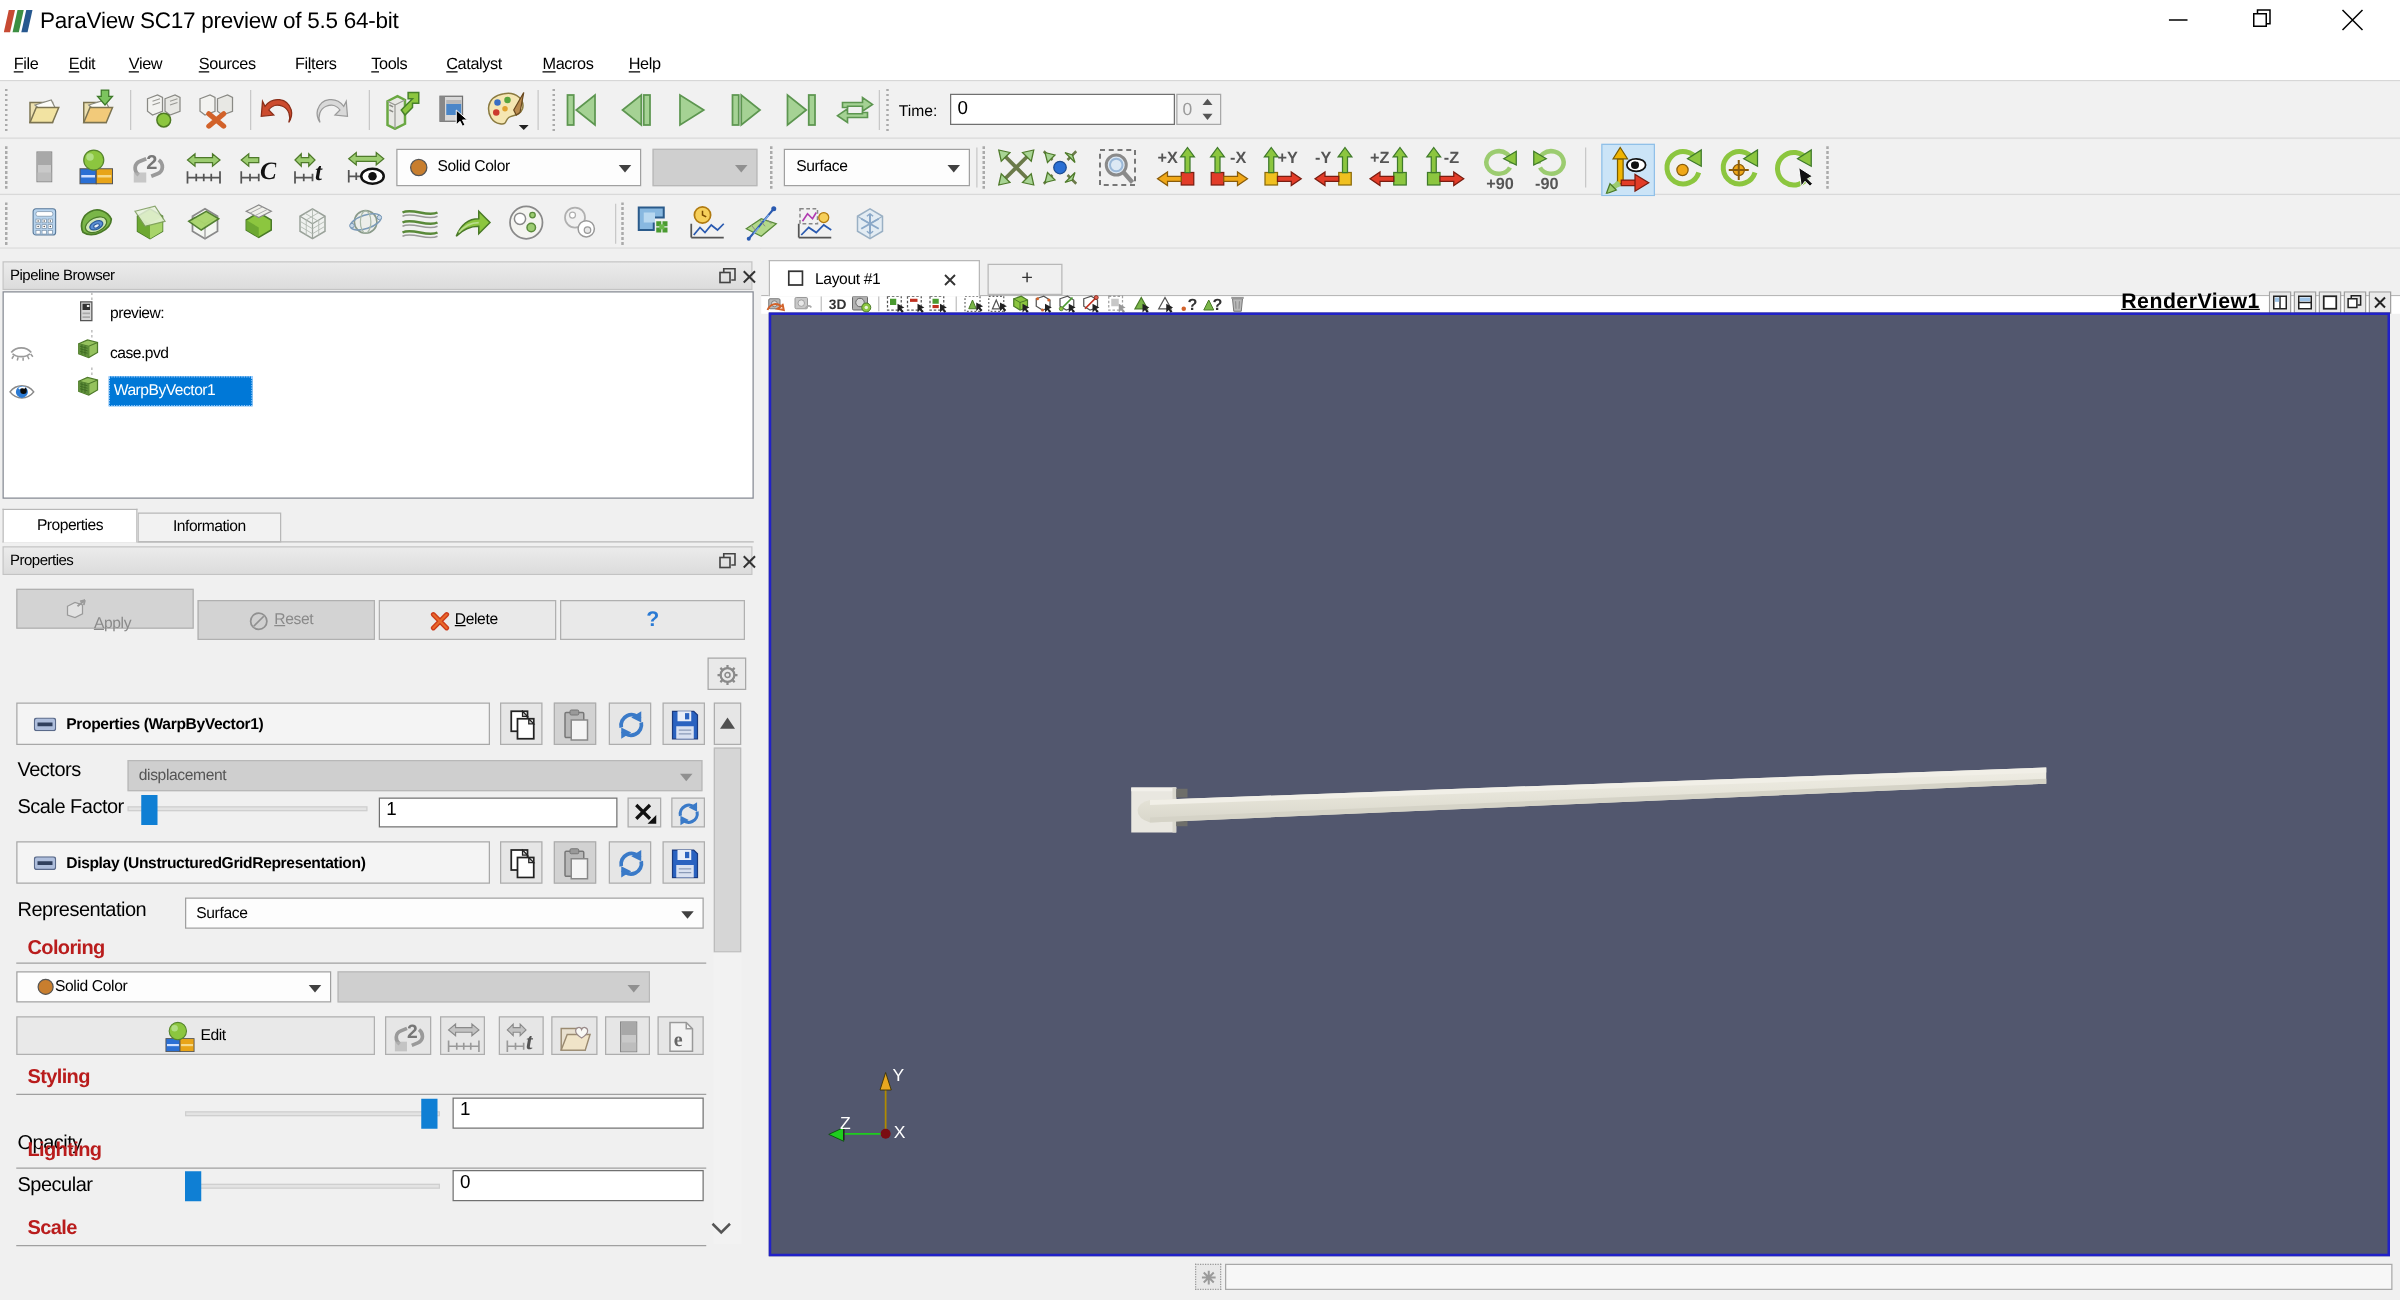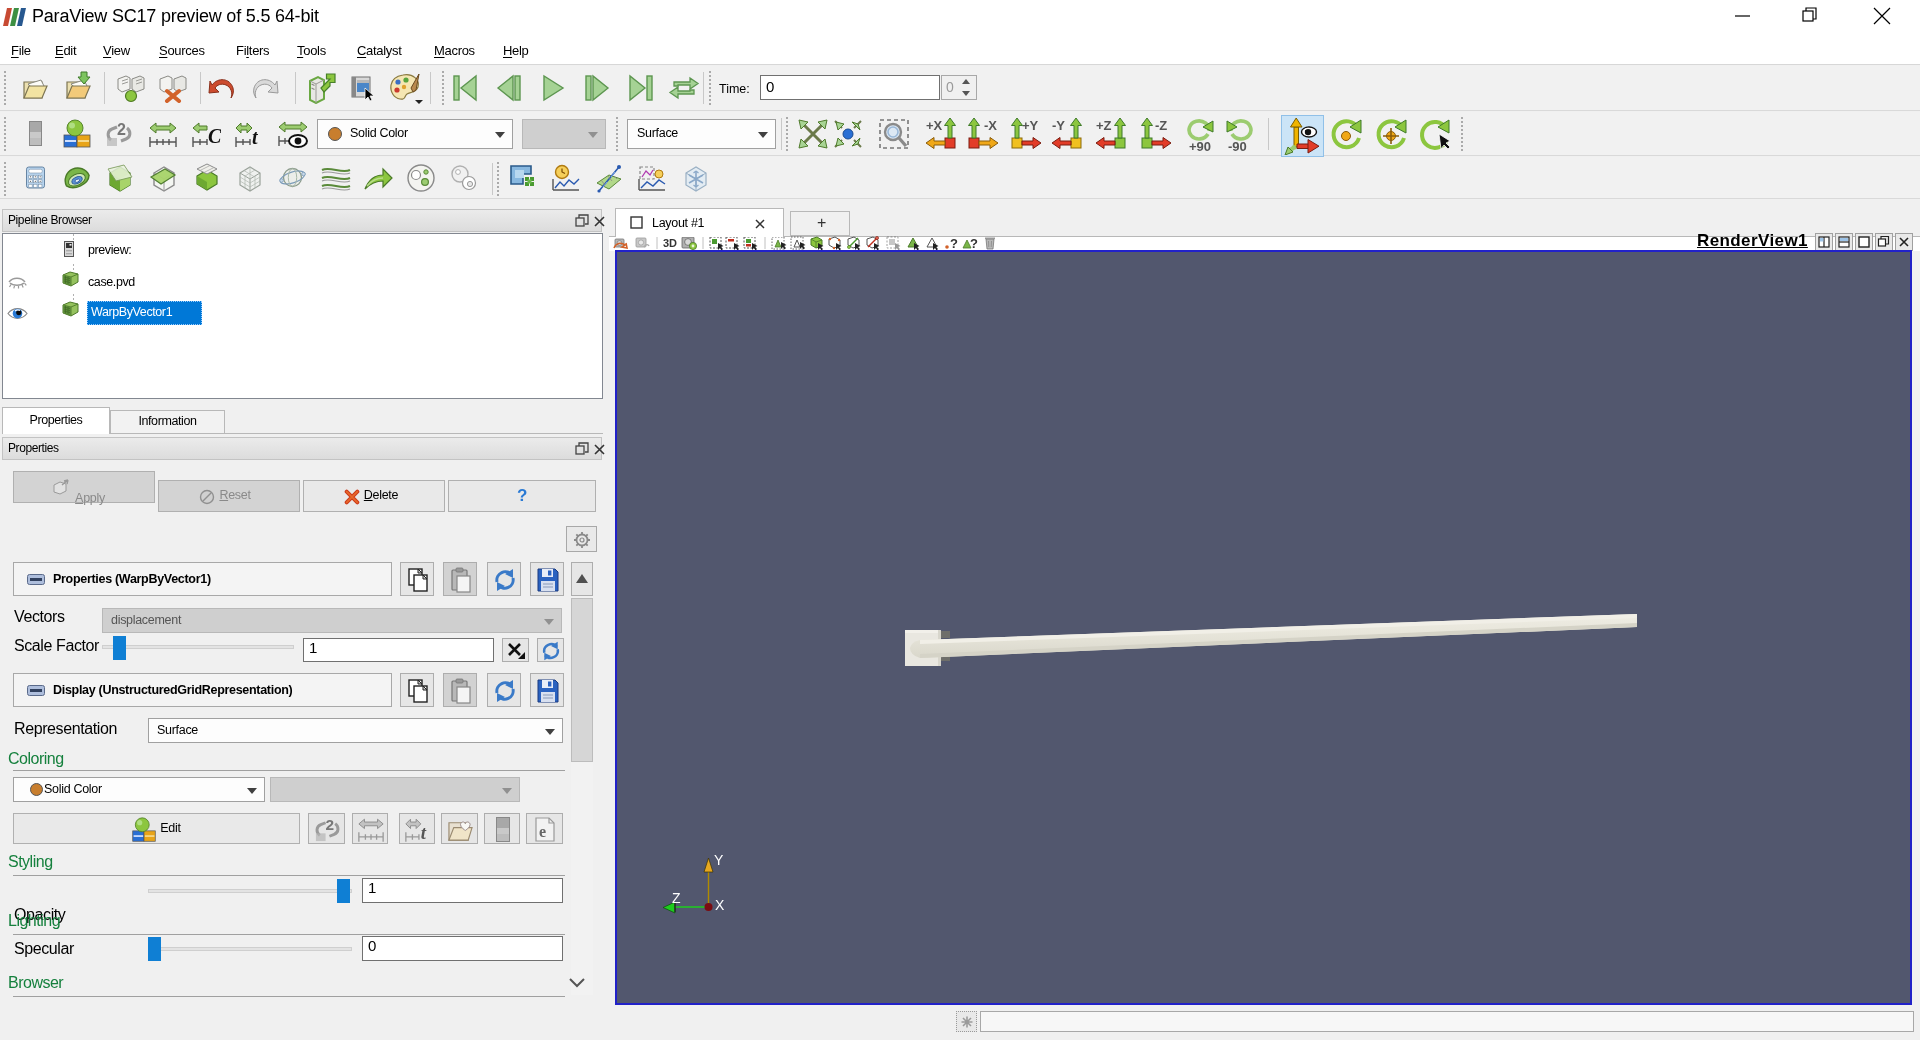--- a/index.html
+++ b/index.html
@@ -30,21 +30,21 @@
 .tab { position:absolute; font-size:12.5px; color:#000; text-align:center; letter-spacing:-0.4px;}
 
 .pbtn { position:absolute; height:32px; border:1px solid #b0b0b0; font-size:12.5px; text-align:center; letter-spacing:-0.3px;}
 .pbtn.dis { background:#d3d3d3; color:#8a8a8a; }
 .pbtn.en { background:#e9e9e9; color:#000; }
 #search { position:absolute; left:13px; top:327px; width:542px; height:25px; background:#fff; border:1px solid #707070; font-size:12.5px; color:#777; padding-left:4px; padding-top:4px; letter-spacing:-0.5px;}
 .secheader { position:absolute; left:13px; width:379px; height:34px; background:#f4f4f4; border:1px solid #a8a8a8; }
 .secheader .t { position:absolute; left:39px; top:9px; font-size:12.5px; font-weight:bold; color:#000; letter-spacing:-0.3px;}
 .sqbtn { position:absolute; width:34px; height:34px; background:#e6e6e6; border:1px solid #adadad; }
 .biglbl { position:absolute; left:14px; font-size:16px; color:#000; letter-spacing:-0.4px;}
-.grpheader { position:absolute; left:8px; font-size:16px; font-weight:normal; color:#15803d; letter-spacing:-0.5px;}
+.grpheader { position:absolute; left:22px; font-size:16px; font-weight:bold; color:#b91c1c; letter-spacing:-0.5px;}
 .grprule { position:absolute; left:13px; width:552px; height:1px; background:#a0a0a0; }
 .combo { position:absolute; height:25px; border:1px solid #a0a0a0; background:#fdfdfd; font-size:12.5px; color:#000; letter-spacing:-0.3px;}
 .combo.dis { background:#cfcfcf; border:1px solid #b8b8b8; color:#555;}
 .carrow { position:absolute; right:7px; top:10px; width:0; height:0; border-left:5px solid transparent; border-right:5px solid transparent; border-top:6px solid #404040;}
 .carrow.dis { border-top-color:#909090; }
 .numbox { position:absolute; background:#fff; border:1px solid #707070; font-size:15px; color:#000; padding-left:5px; }
 .sltrack { position:absolute; height:4px; background:#e3e3e3; border:1px solid #cfcfcf; }
 .slhandle { position:absolute; width:13px; height:24px; background:#0f7fd4; }
 
 #layouttabs { position:absolute; left:609px; top:199px; width:1311px; height:38px; background:#f0f0f0; }
@@ -749,21 +749,21 @@
   <div class="biglbl" style="top:707px;text-align:right;">Opacity</div>
   <div class="sltrack" style="left:148px; top:690px; width:204px;"></div>
   <div class="slhandle" style="left:337px; top:680px;"></div>
   <div class="numbox" style="left:362px; top:679px; width:201px; height:25px;">1</div>
   <div class="grpheader" style="top:713px;">Lighting</div>
   <div class="grprule" style="top:735px;"></div>
   <div class="biglbl" style="top:741px;">Specular</div>
   <div class="sltrack" style="left:148px; top:748px; width:204px;"></div>
   <div class="slhandle" style="left:148px; top:738px;"></div>
   <div class="numbox" style="left:362px; top:737px; width:201px; height:25px;">0</div>
-  <div class="grpheader" style="top:775px;">Browser</div>
+  <div class="grpheader" style="top:775px;">Scale</div>
   <div class="grprule" style="top:797px;"></div>
   <svg class="abs" style="left:568px; top:777px;" width="18" height="14" viewBox="0 0 18 14">
       <path d="M 2 3 L 9 10 L 16 3" fill="none" stroke="#555" stroke-width="2"></path>
     </svg>
 </div>
 
 <div id="layouttabs">
   <div class="abs" style="left:6px; top:9px; width:169px; height:29px; background:#fff; border:1px solid #b8b8b8; border-bottom:none; z-index:2;">
     <svg class="abs" style="left:14px; top:7px;" width="13" height="13" viewBox="0 0 13 13">
         <rect x="1" y="1" width="11" height="11" fill="none" stroke="#333" stroke-width="1.4"></rect>

